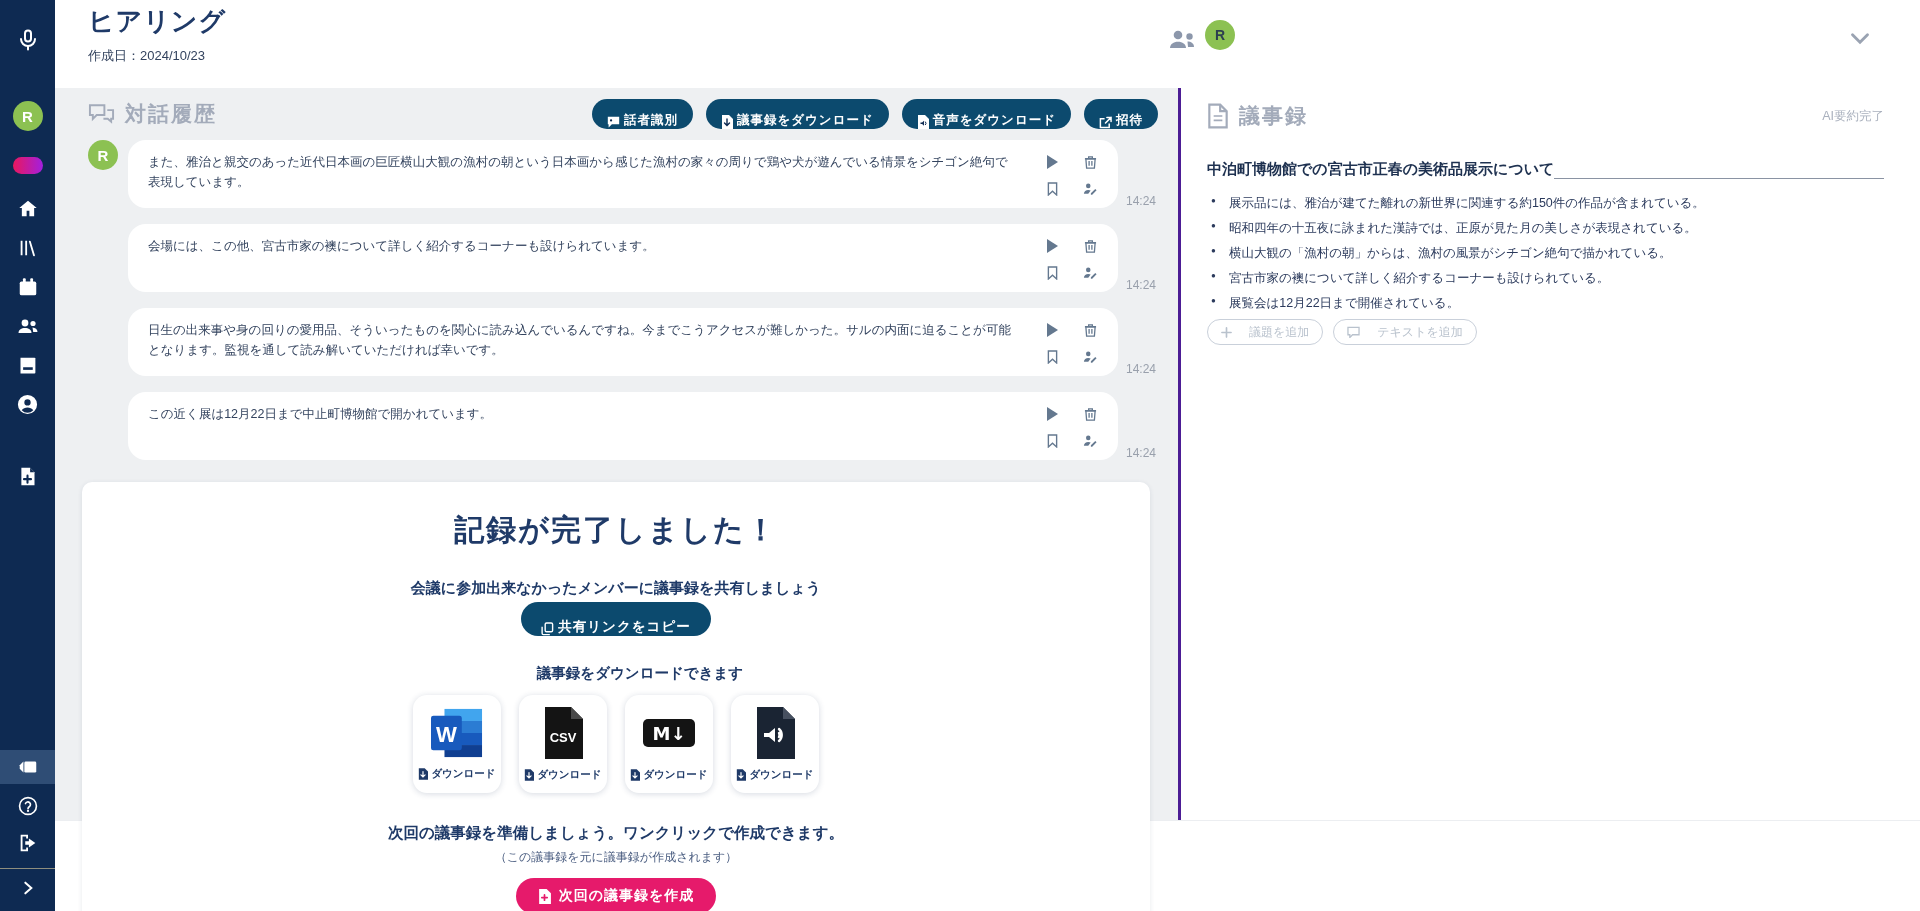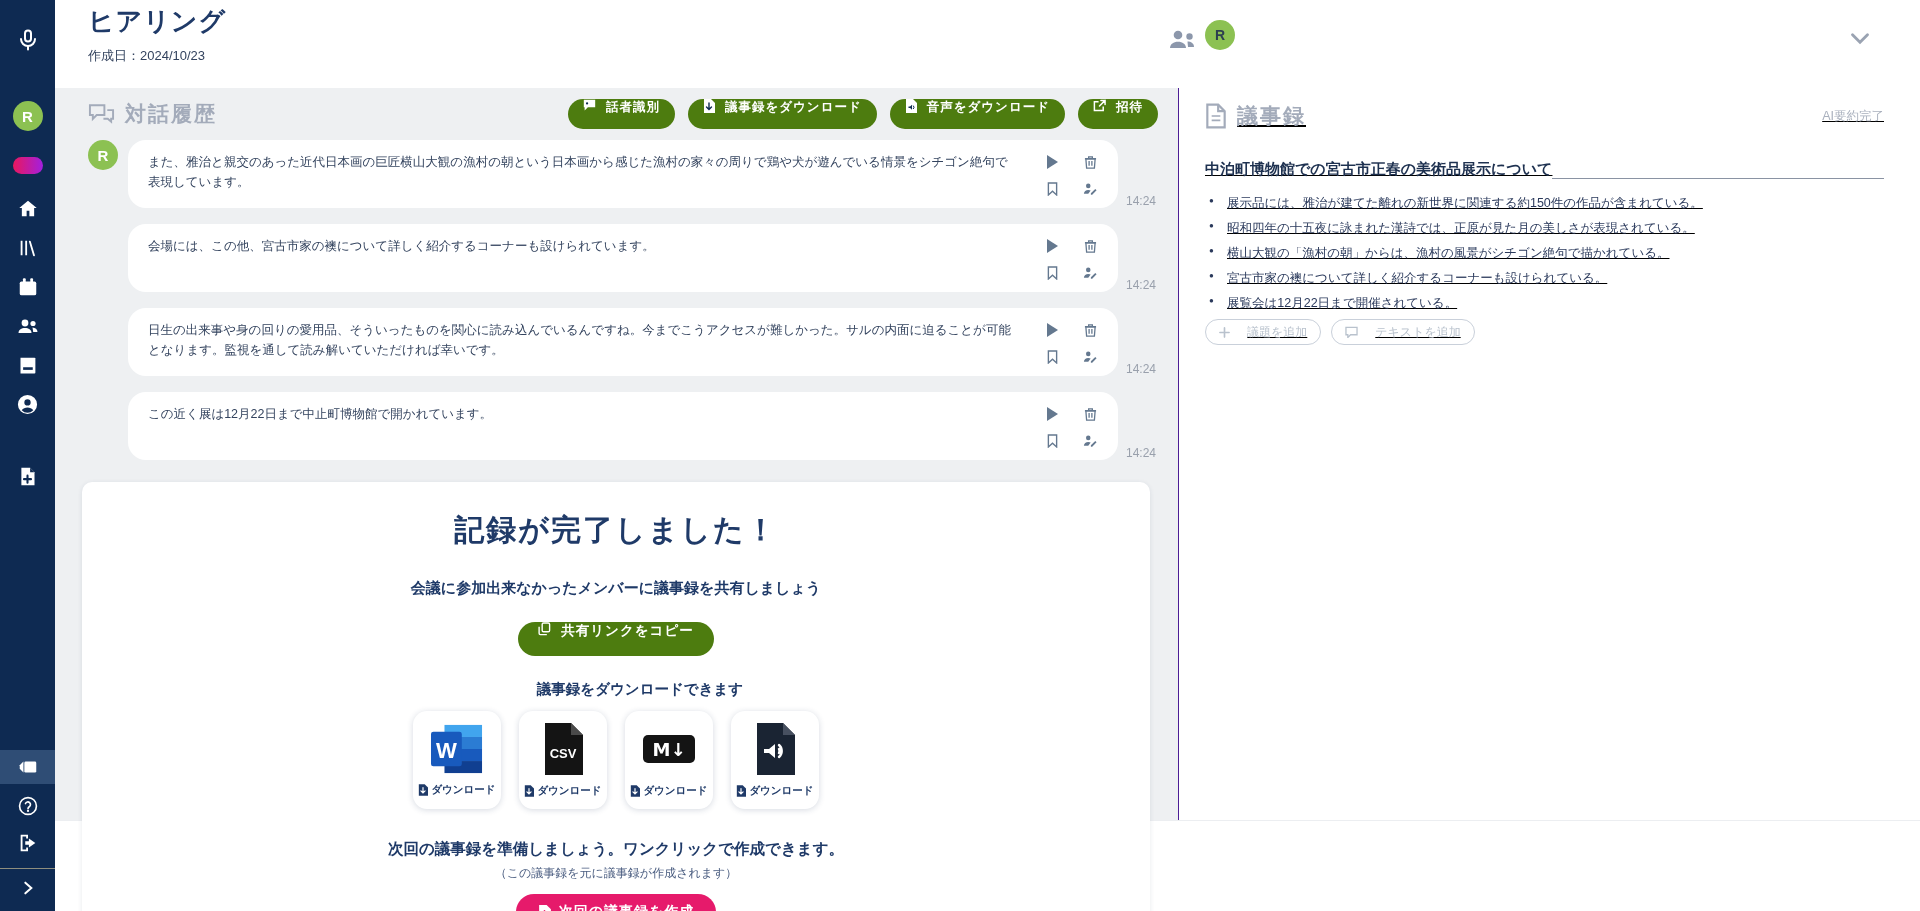--- a/index.html
+++ b/index.html
@@ -39,55 +39,55 @@
   .header-chevron { position:absolute; right:50px; top:32px; color:#9aa3b2; cursor:pointer; }
 
   .content { display:flex; height:732px; background:#eef0f2; }
 
   
   .chat-col { width:1123px; flex-shrink:0; padding:0 20px 0 33px; position:relative; }
   .chat-head { height:52px; display:flex; align-items:center; justify-content:space-between; }
   .section-title { display:flex; align-items:center; gap:10px; font-size:21px; font-weight:bold;
     color:#a3abba; letter-spacing:2px; }
   .toolbar { display:flex; gap:13px; align-items:center; }
-  .btn-navy { background:#4d7c0f; color:#fff; border:none; border-radius:16px; height:30px;
-    padding:0 15px; font-size:12.5px; font-weight:bold; display:inline-flex; align-items:flex-start;
-    gap:10px; cursor:pointer; font-family:inherit; letter-spacing:1px; }
+  .btn-navy { background:#0c4a6e; color:#fff; border:none; border-radius:16px; height:30px;
+    padding:0 15px; font-size:12.5px; font-weight:bold; display:inline-flex; align-items:flex-end;
+    gap:4px; cursor:pointer; font-family:inherit; letter-spacing:1px; }
 
   .msg-row { position:relative; display:flex; gap:10px; margin-bottom:16px; padding-right:40px; }
   .msg-avatar { width:30px; height:30px; border-radius:50%; background:#8cc152; color:#fff;
     flex-shrink:0; font-size:15px; font-weight:bold; display:flex; align-items:center; justify-content:center; }
   .bubble { flex:1; background:#fff; border-radius:18px; padding:12px 18px 12px 20px;
     display:flex; gap:28px; }
   .bubble-text { flex:1; font-size:12.5px; line-height:1.6; color:#33435e; }
   .bubble-actions { width:58px; flex-shrink:0; display:grid; grid-template-columns:1fr 1fr;
     gap:12px 18px; align-content:start; justify-items:center; padding-top:2px; }
   .act-icon { width:15px; height:15px; color:#64788f; cursor:pointer; display:flex; align-items:center; justify-content:center; }
   .msg-time { position:absolute; right:2px; bottom:0; font-size:12px; color:#99a0ac; }
 
   
   .done-card { margin:22px 8px 0 -6px; background:#fff; border-radius:10px;
     box-shadow:0 1px 5px rgba(30,50,90,.10); text-align:center; padding:28px 0 38px; }
   .done-title { font-size:30px; font-weight:bold; color:#1f3a68; letter-spacing:2px; }
   .done-sub { margin-top:28px; font-size:15px; font-weight:bold; color:#1f3a68; }
-  .copy-btn { margin-top:24px; height:34px; border-radius:17px; padding:0 20px; font-size:13.5px; }
+  .copy-btn { margin-top:4px; height:34px; border-radius:17px; padding:0 20px; font-size:13.5px; }
   .dl-heading { margin-top:24px; font-size:14.5px; font-weight:bold; color:#1f3a68;margin-left:48px; }
   .tiles { margin-top:12px; display:inline-flex; gap:18px; }
   .tile { width:88px; height:98px; background:#fff; border-radius:14px;
     box-shadow:0 1px 6px rgba(30,50,90,.18); display:flex; flex-direction:column;
     align-items:center; justify-content:center; gap:8px; cursor:pointer; }
   .tile-label { display:flex; align-items:center; gap:3px; font-size:10.5px; font-weight:bold; color:#1f3a68; }
   .next-prompt { margin-top:30px; font-size:15.5px; font-weight:bold; color:#1f3a68; }
   .next-note { margin-top:5px; font-size:12px; color:#4a5d80; }
   .pink-btn { margin-top:12px; background:#e61a6b; color:#fff; border:none; border-radius:18px;
     height:36px; padding:0 22px; font-size:14px; font-weight:bold; display:inline-flex;
     align-items:center; gap:8px; cursor:pointer; font-family:inherit; letter-spacing:1px; }
 
   
-  .minutes { flex:1; background:#fff; border-left:1px solid #4c1d95; padding:14px 36px 0 26px;text-decoration:underline; }
+  .minutes { flex:1; background:#fff; border-left:3px solid #4c1d95; padding:14px 36px 0 26px; }
   .min-head { display:flex; align-items:center; justify-content:space-between; }
   .ai-status { font-size:12.5px; color:#a9b0bd; }
   .topic-row { margin-top:30px; display:flex; align-items:flex-end; }
   .topic-title { font-size:15px; font-weight:bold; color:#1e3150; white-space:nowrap; }
   .topic-line { flex:1; height:1px; background:#8a93a3; }
   .bullets { margin-top:16px; list-style:none; }
   .bullets li { position:relative; padding-left:22px; font-size:12.5px; color:#2b3a5c;
     margin-bottom:8px; line-height:1.35; }
   .bullets li::before { content:"●"; position:absolute; left:4px; top:1px; font-size:8px; color:#2b3a5c; }
   .add-row { margin-top:4px; display:flex; gap:10px; }

